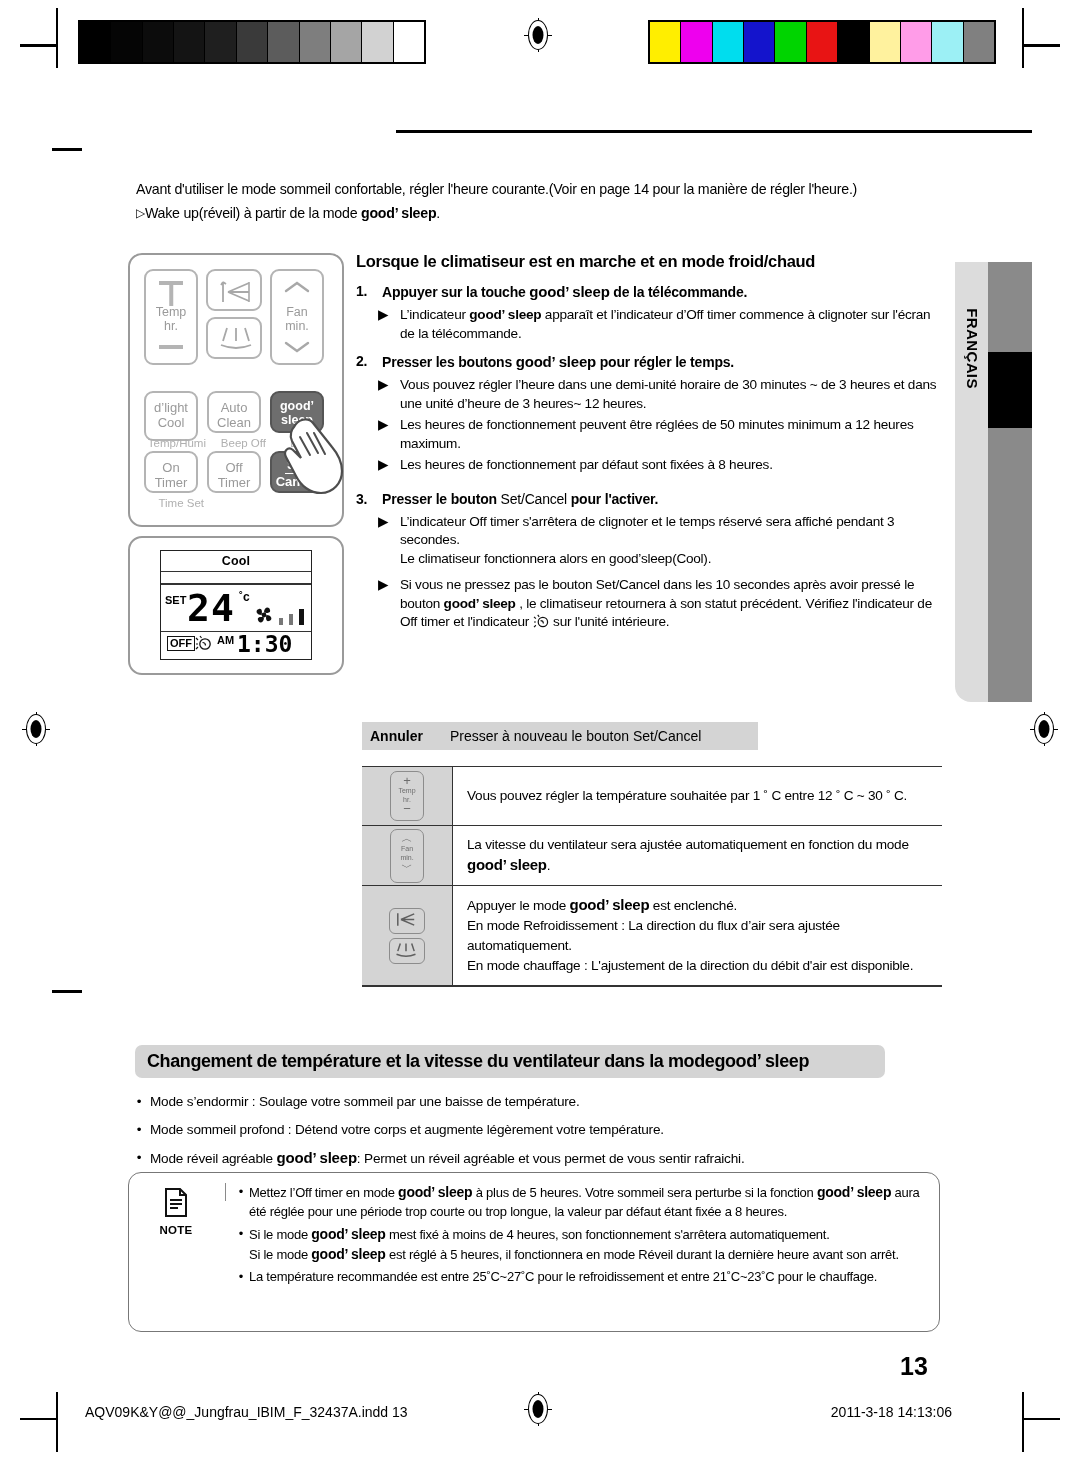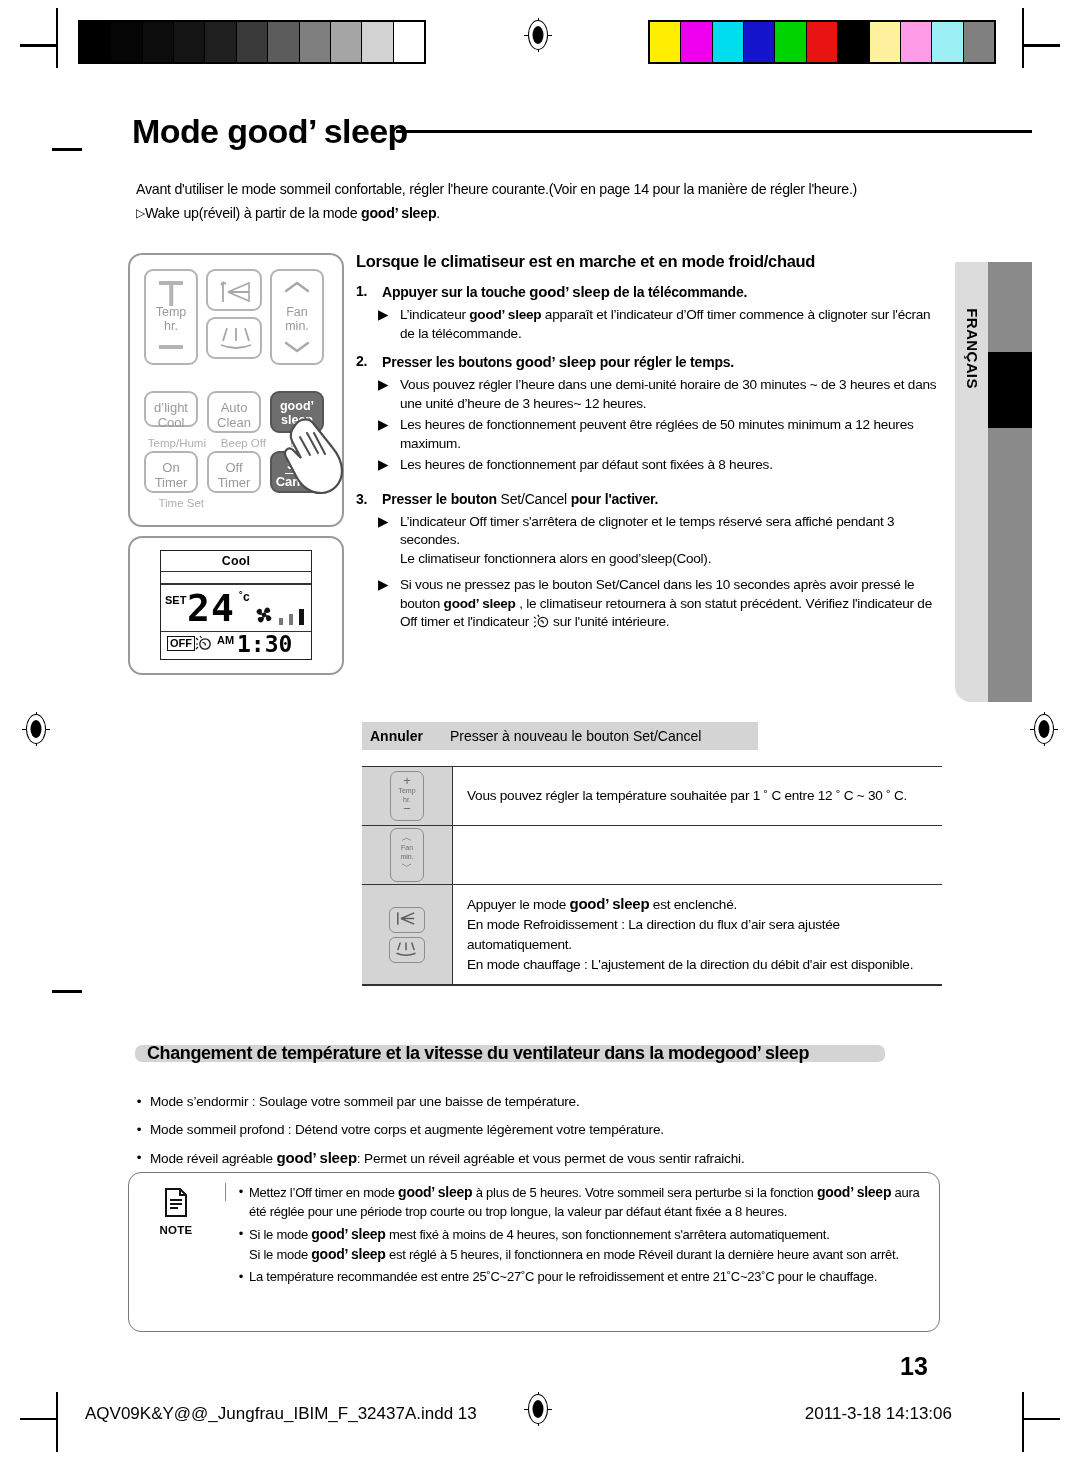--- a/index.html
+++ b/index.html
@@ -120,21 +120,21 @@
   }
   .fcell-txt { flex:1; padding:9px 10px 9px 14px; font-size:13.6px; line-height:20px; letter-spacing:-0.25px; }
   .mini-btn {
     width:34px; border:1.6px solid #8c8c8c; border-radius:7px; background:#d4d4d4;
     color:#6d6d6d; font-size:7px; line-height:9px; text-align:center; padding:3px 0; box-sizing:border-box;
     position:relative;
   }
 
   
   .band {
-    position:absolute; left:135px; top:1045px; width:750px; height:17px;
+    position:absolute; left:135px; top:1045px; width:750px; height:33px;
     background:#d4d4d4; border-radius:7px;
     display:flex; align-items:center; padding-left:12px; box-sizing:border-box;
     font-size:18px; font-weight:700; letter-spacing:-0.4px; white-space:nowrap;
   }
   .dotlist { position:absolute; left:128px; top:1092px; width:812px; }
   .dotlist .li { display:flex; font-size:13.6px; line-height:19px; margin-bottom:9px; letter-spacing:-0.2px; }
   .dotlist .li .dot { width:22px; flex:0 0 22px; text-align:center; }
 
   
   .note {
@@ -143,21 +143,21 @@
   }
   .note-icon { position:absolute; left:16px; top:14px; width:62px; text-align:center; }
   .note-icon .nlabel { font-size:11.5px; font-weight:700; letter-spacing:0.3px; margin-top:1px; }
   .note-div { position:absolute; left:96px; top:10px; width:1.3px; height:18px; background:#8a8a8a; }
   .note-body { position:absolute; left:104px; top:10px; right:14px; }
   .note-body .li { display:flex; font-size:13px; line-height:18.5px; margin-bottom:4px; letter-spacing:-0.25px; }
   .note-body .li .dot { width:16px; flex:0 0 16px; text-align:center; }
 
   
   .pagenum { position:absolute; left:900px; top:1352px; font-size:25px; font-weight:700; }
-  .footer { position:absolute; left:0; top:1404px; width:1037px; height:24px; font-size:17px; }
+  .footer { position:absolute; left:0; top:1404px; width:1037px; height:24px; font-size:14px; }
   .footer .fl { position:absolute; left:85px; top:0; white-space:nowrap; }
   .footer .fr { position:absolute; right:85px; top:0; white-space:nowrap; }
 
   
   .sidetab { position:absolute; left:955px; top:262px; width:33px; height:440px;
              background:#dcdcdc; border-radius:0 0 0 16px; }
   .sidetab .v {
     position:absolute; left:50%; top:78px; transform:translateX(-50%) rotate(90deg);
     transform-origin:center; font-size:15px; font-weight:700; letter-spacing:0.4px; white-space:nowrap;
   }
@@ -228,24 +228,20 @@
   </div>
   <div class="reg-mark" style="left:524px; top:1392px;">
     <div class="hl"></div>
       <div class="vl"></div>
     <div class="ring"></div>
       <div class="dot"></div>
   </div>
 
   <div class="title-row">
     <div class="title-rule"></div>
-    <div class="page-title">
-      <span>Mode</span>
-      <span class="gs">good’ sleep</span>
-    </div>
   </div>
 
   <div class="intro">
     <p>Avant d'utiliser le mode sommeil confortable, régler l'heure courante.(Voir en page 14 pour la manière de régler l'heure.)</p>
     <p>
       <span class="tri">▷</span><span>Wake up(réveil) à partir de la mode</span> <span class="b">good’ sleep</span><span>.</span>
     </p>
   </div>
 
   <div class="remote">
@@ -280,21 +276,21 @@
       </svg>
       <div style="position:absolute; left:0; right:0; top:34px; font-size:12.5px; line-height:14px;">
         <div>Fan</div>
         <div>min.</div>
       </div>
       <svg width="26" height="12" viewBox="0 0 26 12" style="position:absolute; left:50%; margin-left:-13px; top:70px;">
         <path d="M2 2 L13 10 L24 2" stroke="#a8a8a8" stroke-width="2.4" fill="none" stroke-linecap="round"></path>
       </svg>
     </div>
 
-    <div class="rc-btn" style="left:14px; top:136px; width:54px; height:36px; padding-top:7px;">
+    <div class="rc-btn" style="left:14px; top:136px; width:54px; height:50px; padding-top:7px;">
       <div>d’light</div>
       <div>Cool</div>
     </div>
     <div class="rc-lab" style="left:6px; top:182px; width:70px;">Temp/Humi</div>
 
     <div class="rc-btn" style="left:77px; top:136px; width:54px; height:42px; padding-top:7px;">
       <div>Auto</div>
       <div>Clean</div>
     </div>
     <div class="rc-lab" style="left:72px; top:182px; width:64px;">Beep Off</div>
@@ -437,20 +433,23 @@
 
     <div class="frow">
       <div class="fcell-icon">
         <div class="mini-btn" style="height:54px;">
           <div style="font-size:11px; line-height:11px;">︿</div>
           <div>Fan</div>
           <div>min.</div>
           <div style="font-size:11px; line-height:11px;">﹀</div>
         </div>
       </div>
+      <div class="fcell-txt" style="display:flex; align-items:center;">
+        <span><span>La vitesse du ventilateur sera ajustée automatiquement en fonction du mode </span><span class="b" style="font-size:15px;">good’ sleep</span><span>.</span></span>
+      </div>
     </div>
 
     <div class="frow">
       <div class="fcell-icon">
         <div>
           <div style="width:34px; height:24px; border:1.6px solid #8c8c8c; border-radius:6px; background:#d4d4d4; position:relative; margin-bottom:4px;">
             <svg width="24" height="17" viewBox="0 0 38 26" style="position:absolute; left:4px; top:2px;">
               <path d="M6 3 L6 23" stroke="#5f5f5f" stroke-width="2.4" fill="none"></path>
               <path d="M11 13 L32 4 M11 13 L32 13 M11 13 L32 22" stroke="#5f5f5f" stroke-width="2.2" fill="none"></path>
             </svg>

